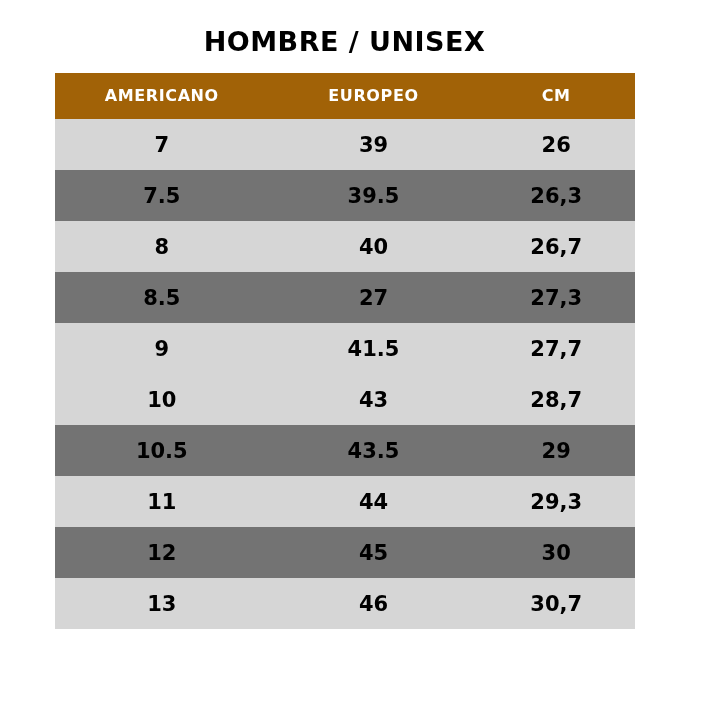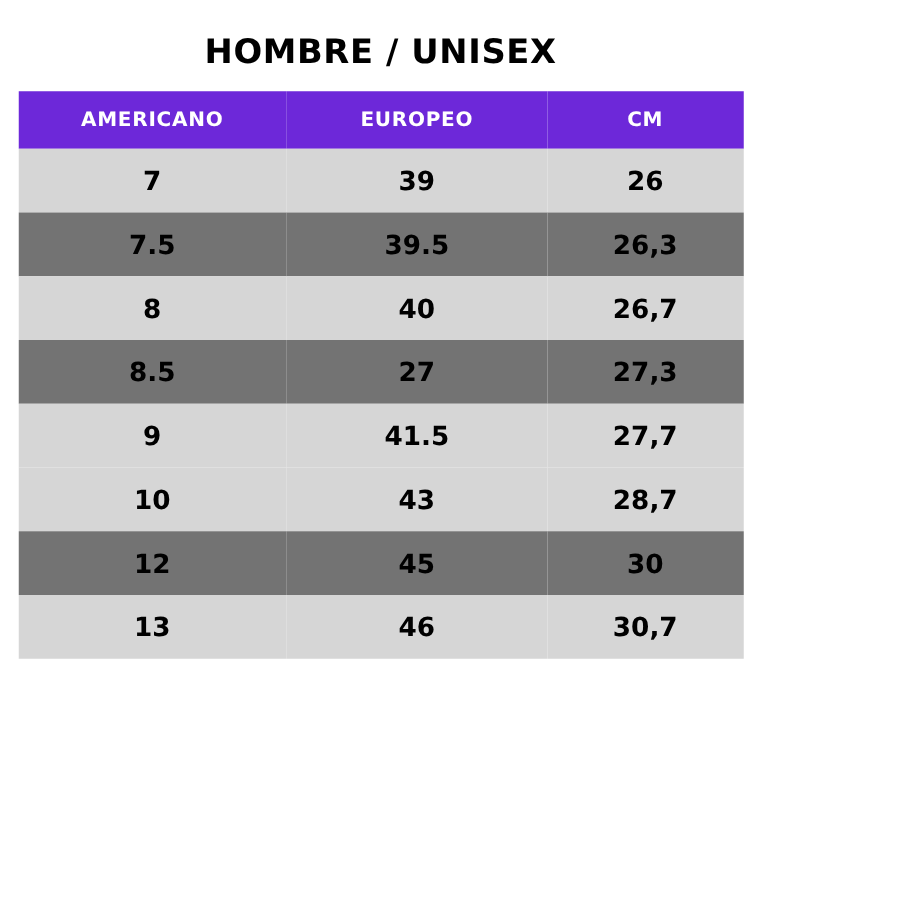--- a/index.html
+++ b/index.html
@@ -14,37 +14,38 @@
     overflow: hidden;
   }
   .page {
     width: 609px;
     height: 720px;
     position: relative;
     box-sizing: border-box;
     display: flex;
     flex-direction: column;
     align-items: center;
+    margin-left: 40px;
   }
   .title {
     font-size: 27px;
     font-weight: bold;
     color: #000000;
     letter-spacing: 0.5px;
     margin-top: 26px;
     margin-bottom: 16px;
     text-align: center;
   }
   .table {
     width: 580px;
     border-collapse: collapse;
     table-layout: fixed;
   }
   .table th {
-    background: #6d28d9;
+    background: #a16207;
     color: #ffffff;
     font-size: 16px;
     font-weight: bold;
     letter-spacing: 0.6px;
     padding: 13px 0 14px 0;
     text-align: center;
   }
   .table td {
     font-size: 21px;
     font-weight: bold;
@@ -107,20 +108,30 @@
         <td>9</td>
         <td>41.5</td>
         <td>27,7</td>
       </tr>
       <tr class="shaded">
         <td>10</td>
         <td>43</td>
         <td>28,7</td>
       </tr>
       <tr class="plain">
+        <td>10.5</td>
+        <td>43.5</td>
+        <td>29</td>
+      </tr>
+      <tr class="shaded">
+        <td>11</td>
+        <td>44</td>
+        <td>29,3</td>
+      </tr>
+      <tr class="plain">
         <td>12</td>
         <td>45</td>
         <td>30</td>
       </tr>
       <tr class="shaded">
         <td>13</td>
         <td>46</td>
         <td>30,7</td>
       </tr>
     </tbody>

